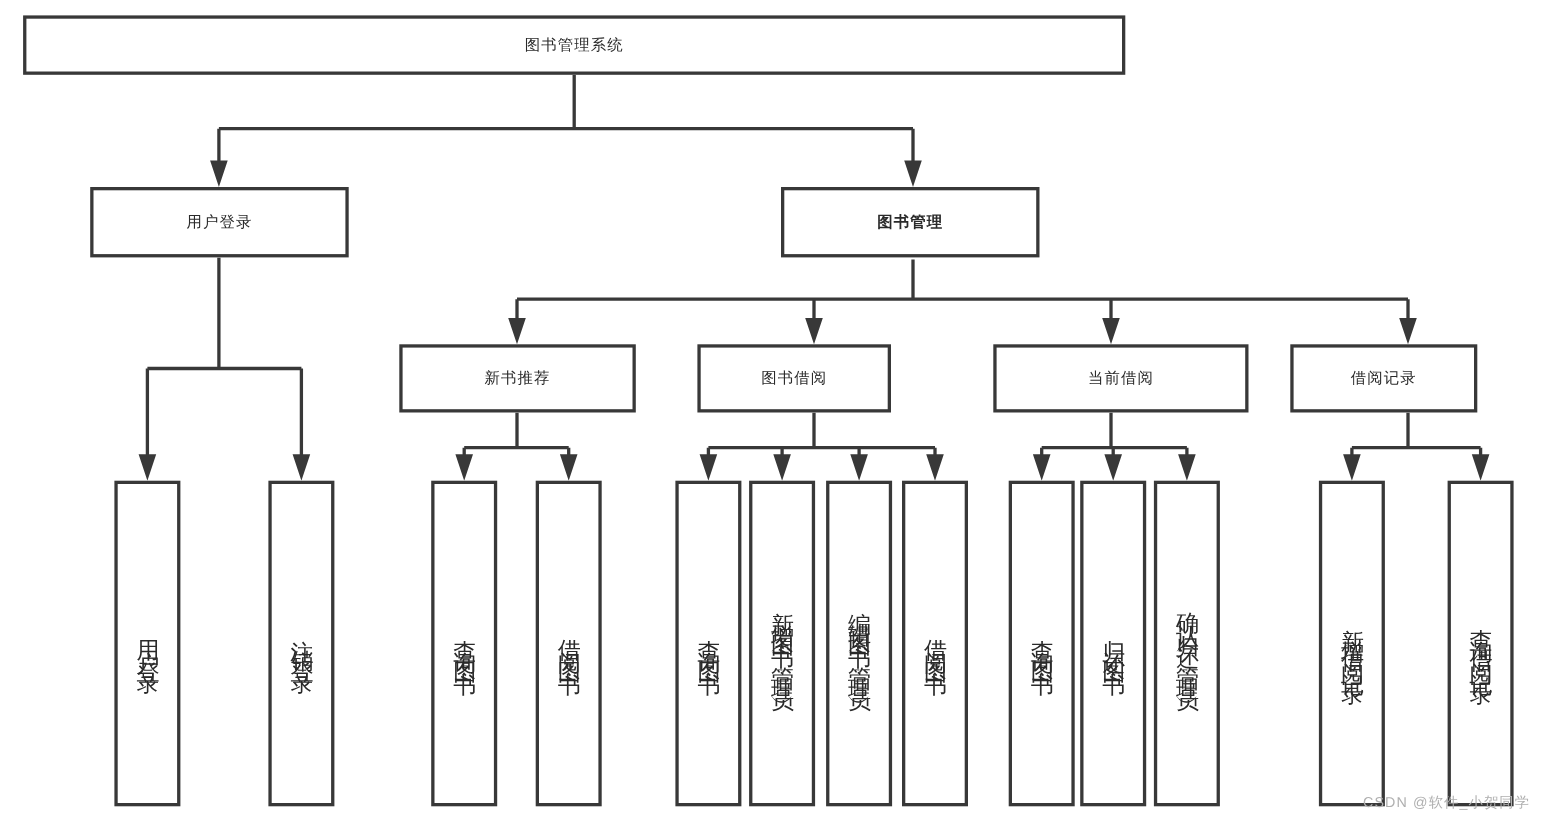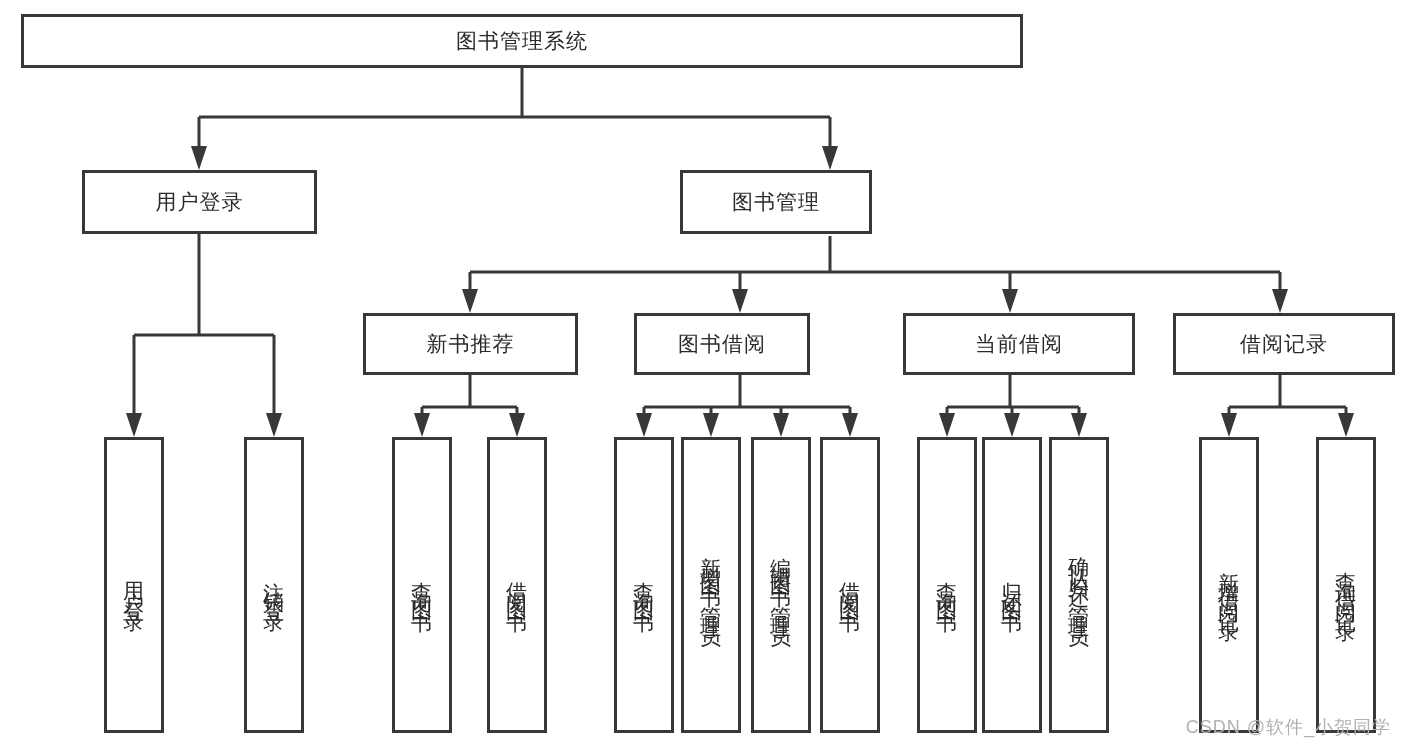--- a/index.html
+++ b/index.html
@@ -27,41 +27,41 @@
     position:absolute;
     background:var(--box-background);
     border:3px solid var(--line);
     color:var(--text);
     display:flex;
     align-items:center;
     justify-content:center;
     text-align:center;
   }
   .hbox{
-    font-size:21px;
+    font-size:14px;
     letter-spacing:1px;
     white-space:nowrap;
   }
   .vbox{
     width:60px;
     top:437px;
     height:296px;
     font-size:21px;
   }
   .vlabel{
     writing-mode:vertical-rl;
     text-orientation:mixed;
     letter-spacing:10px;
     line-height:1;
   }
   .watermark{
     position:absolute;
     right:14px;
     bottom:8px;
-    font-size:18px;
+    font-size:13px;
     color:var(--watermark-color);
     letter-spacing:1px;
     white-space:nowrap;
   }
 </style>
 </head>
 <body>
 
 <div class="stage">
 
@@ -94,34 +94,34 @@
       M1221 413 L1237 413 L1229 437 Z  M1338 413 L1354 413 L1346 437 Z"></path>
   </svg>
 
   <div class="node hbox" style="left:21px;top:14px;width:1002px;height:54px;">
     <span>图书管理系统</span>
   </div>
 
   <div class="node hbox" style="left:82px;top:170px;width:235px;height:64px;">
     <span>用户登录</span>
   </div>
-  <div class="node hbox" style="left:680px;top:170px;width:192px;height:64px;">
+  <div class="node hbox" style="left:710px;top:170px;width:235px;height:64px;font-weight:bold;">
     <span>图书管理</span>
   </div>
 
   <div class="node hbox" style="left:363px;top:313px;width:215px;height:62px;">
     <span>新书推荐</span>
   </div>
   <div class="node hbox" style="left:634px;top:313px;width:176px;height:62px;">
     <span>图书借阅</span>
   </div>
   <div class="node hbox" style="left:903px;top:313px;width:232px;height:62px;">
     <span>当前借阅</span>
   </div>
-  <div class="node hbox" style="left:1173px;top:313px;width:222px;height:62px;">
+  <div class="node hbox" style="left:1173px;top:313px;width:170px;height:62px;">
     <span>借阅记录</span>
   </div>
 
   <div class="node vbox" style="left:104px;">
     <span class="vlabel">用户登录</span>
   </div>
   <div class="node vbox" style="left:244px;">
     <span class="vlabel">注销登录</span>
   </div>
 

